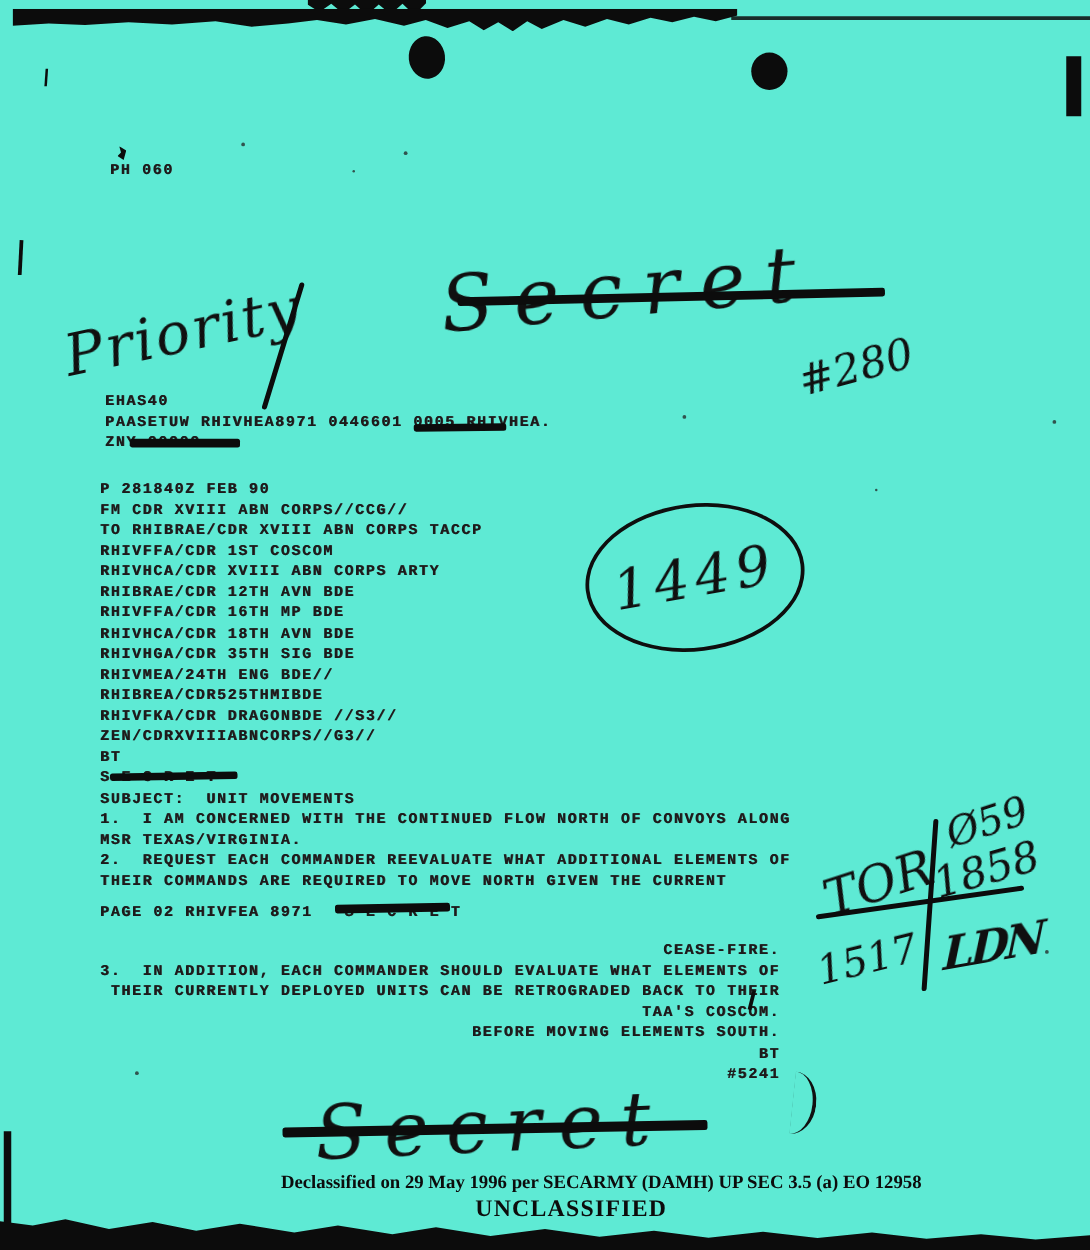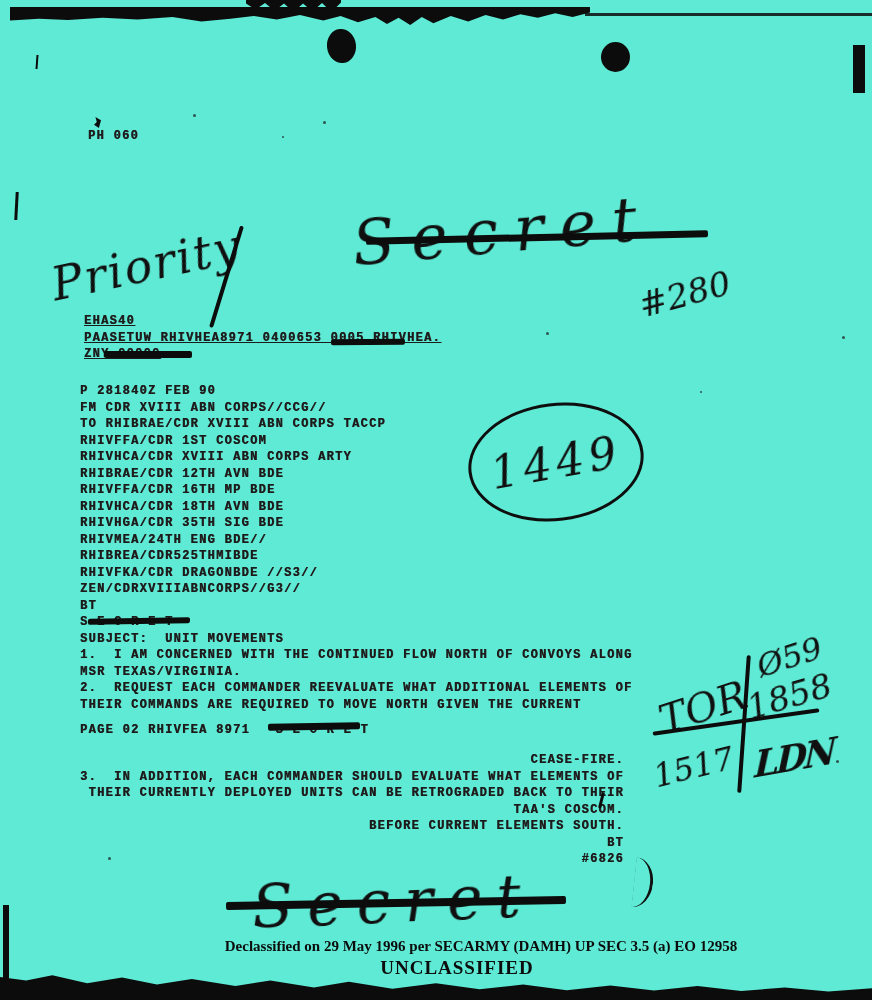--- a/index.html
+++ b/index.html
@@ -33,27 +33,27 @@
   <div class="ink" style="left:327px;top:29px;width:29px;height:34px;border-radius:50%;transform:rotate(-6deg);"></div>
   <div class="ink" style="left:601px;top:42px;width:29px;height:30px;border-radius:50%;"></div>
   <div class="ink" style="left:853px;top:45px;width:12px;height:48px;"></div>
   <div class="ink" style="left:36px;top:55px;width:2px;height:14px;transform:rotate(4deg);"></div>
   <div class="ink" style="left:15px;top:192px;width:2.5px;height:28px;transform:rotate(3deg);"></div>
   <div class="ink" style="left:94px;top:117px;width:7px;height:11px;
        clip-path:polygon(20% 0,100% 30%,70% 100%,0 70%,40% 45%);"></div>
 
   <div class="typed" style="left:88px;top:128px;">PH 060</div>
 
-  <div class="typed" style="left:84px;top:313px;text-decoration:underline;"><div>EHAS40</div><div>PAASETUW RHIVHEA8971 0400653 0005 RHIVHEA.</div><div>ZNY 00000</div></div>
+  <div class="typed" style="left:84px;top:313px;"><div>EHAS40</div><div>PAASETUW RHIVHEA8971 0446601 0005 RHIVHEA.</div><div>ZNY 00000</div></div>
 
   <div class="typed" style="left:80px;top:383px;"><div>P 281840Z FEB 90</div><div>FM CDR XVIII ABN CORPS//CCG//</div><div>TO RHIBRAE/CDR XVIII ABN CORPS TACCP</div><div>RHIVFFA/CDR 1ST COSCOM</div><div>RHIVHCA/CDR XVIII ABN CORPS ARTY</div><div>RHIBRAE/CDR 12TH AVN BDE</div><div>RHIVFFA/CDR 16TH MP BDE</div><div>RHIVHCA/CDR 18TH AVN BDE</div><div>RHIVHGA/CDR 35TH SIG BDE</div><div>RHIVMEA/24TH ENG BDE//</div><div>RHIBREA/CDR525THMIBDE</div><div>RHIVFKA/CDR DRAGONBDE //S3//</div><div>ZEN/CDRXVIIIABNCORPS//G3//</div><div>BT</div><div>S E C R E T</div><div>SUBJECT:  UNIT MOVEMENTS</div><div>1.  I AM CONCERNED WITH THE CONTINUED FLOW NORTH OF CONVOYS ALONG</div><div>MSR TEXAS/VIRGINIA.</div><div>2.  REQUEST EACH COMMANDER REEVALUATE WHAT ADDITIONAL ELEMENTS OF</div><div>THEIR COMMANDS ARE REQUIRED TO MOVE NORTH GIVEN THE CURRENT</div></div>
 
   <div class="typed" style="left:80px;top:722px;">PAGE 02 RHIVFEA 8971   S E C R E T</div>
 
-  <div class="typed" style="left:80px;top:752px;text-align:right;"><div>CEASE-FIRE.</div><div>3.  IN ADDITION, EACH COMMANDER SHOULD EVALUATE WHAT ELEMENTS OF</div><div>THEIR CURRENTLY DEPLOYED UNITS CAN BE RETROGRADED BACK TO THEIR</div><div>TAA'S COSCOM.</div><div>BEFORE CURRENT ELEMENTS SOUTH.</div><div>BT</div><div>#6826</div></div>
+  <div class="typed" style="left:80px;top:752px;text-align:right;"><div>CEASE-FIRE.</div><div>3.  IN ADDITION, EACH COMMANDER SHOULD EVALUATE WHAT ELEMENTS OF</div><div>THEIR CURRENTLY DEPLOYED UNITS CAN BE RETROGRADED BACK TO THEIR</div><div>TAA'S COSCOM.</div><div>BEFORE MOVING ELEMENTS SOUTH.</div><div>BT</div><div>#5241</div></div>
 
   <div class="strike" style="left:331px;top:339px;width:74px;height:6px;transform:rotate(-.5deg);"></div>
   <div class="strike" style="left:104px;top:351px;width:88px;height:7px;"></div>
   <div class="strike" style="left:88px;top:618px;width:102px;height:6px;transform:rotate(-1deg);"></div>
   <div class="strike" style="left:268px;top:723px;width:92px;height:7px;transform:rotate(-1deg);"></div>
 
   <div class="hand" style="left:50px;top:238px;font-size:46px;transform:rotate(-12deg);letter-spacing:2px;">Priority</div>
   <div class="ink" style="left:240px;top:226px;width:3.5px;height:106px;transform:rotate(17deg);transform-origin:top center;border-radius:2px;"></div>
 
   <div class="hand" style="left:352px;top:194px;font-size:62px;transform:rotate(-5deg);letter-spacing:16px;">Secret</div>

